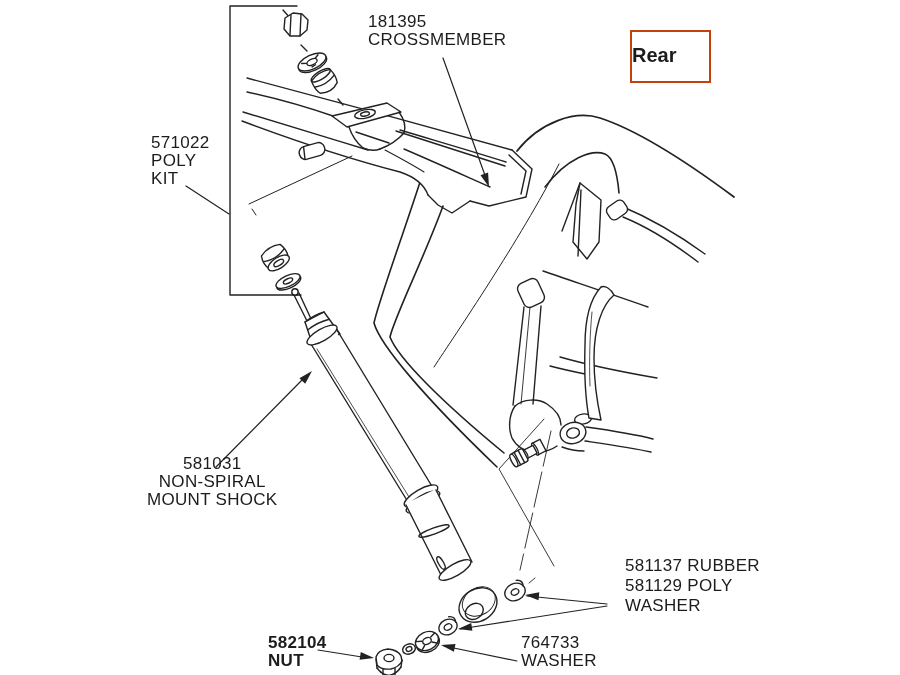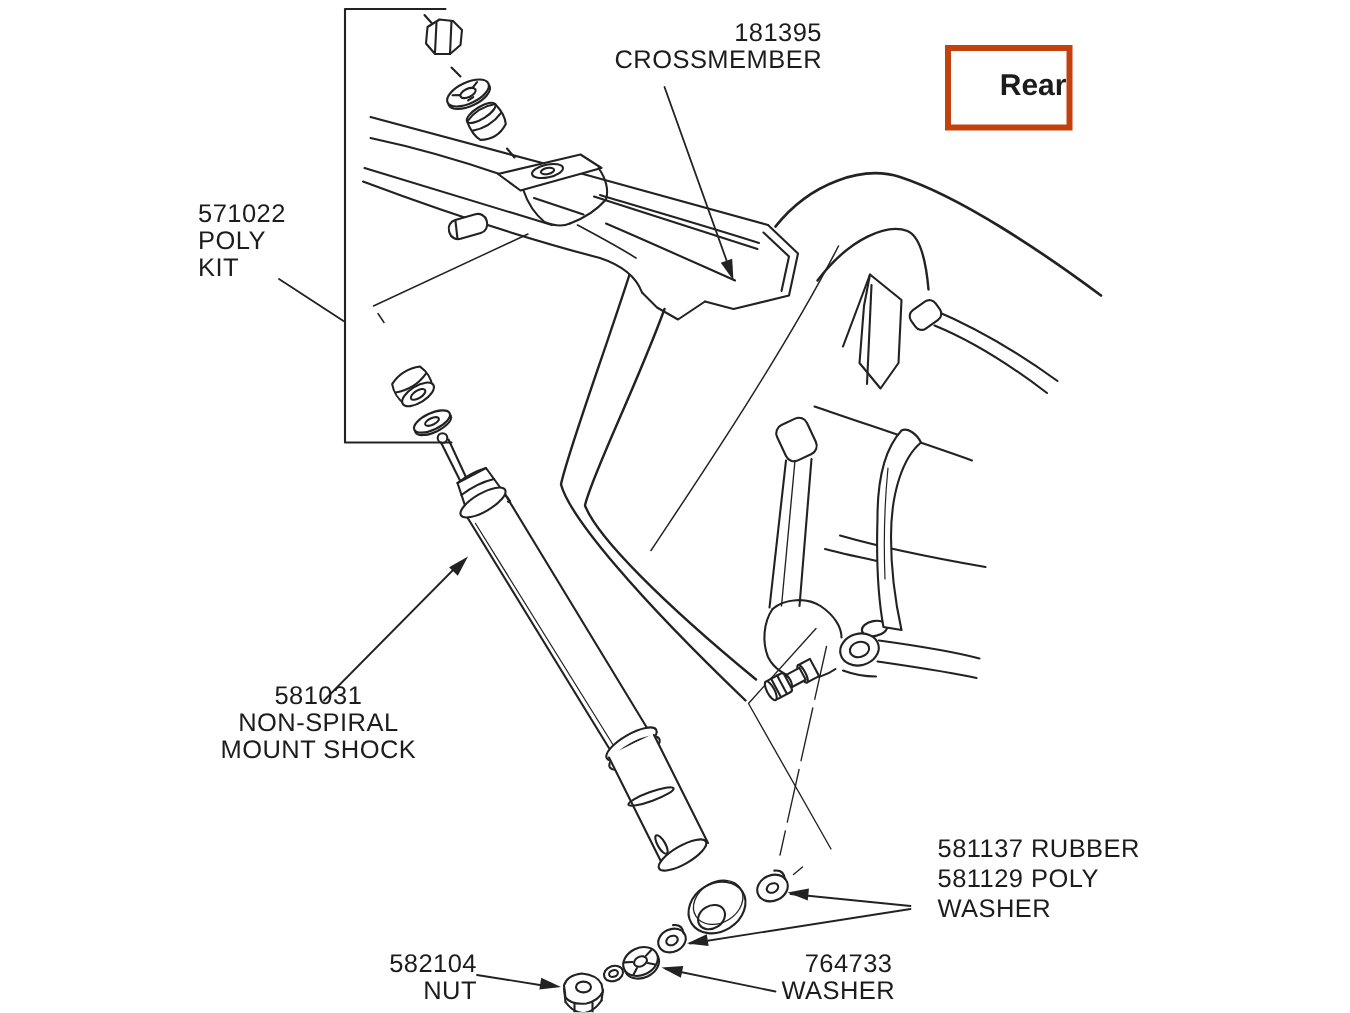--- a/index.html
+++ b/index.html
@@ -1,22 +1,22 @@
 <!DOCTYPE html>
 <html><head>
 <meta charset="utf-8">
 <style>
   html,body{margin:0;padding:0;background:#fff;}
   .stage{position:relative;width:900px;height:675px;background:#fff;overflow:hidden;
          font-family:"Liberation Sans",sans-serif;color:#1c1c1c;}
   svg{position:absolute;left:0;top:0;}
   .lbl{position:absolute;font-size:17px;line-height:18px;letter-spacing:.3px;}
-  .ctr{text-align:right;}
+  .ctr{text-align:left;}
   .grom{line-height:20px;margin-left:13px;}
-  .rearbox{position:absolute;border:4px solid #c2410c;text-align:right;font-weight:bold;font-size:20px;}
+  .rearbox{position:absolute;border:2px solid #c2410c;text-align:left;font-weight:bold;font-size:20px;}
 </style>
 </head>
 <body>
 
 <div class="stage">
 <svg width="900" height="675" viewBox="0 0 900 675">
   <g fill="none" stroke="#222" stroke-width="1.4" stroke-linecap="round" stroke-linejoin="round">
 
     <g>
       <path d="M517,151 C540,122 575,110 600,118 C640,131 695,168 734,197" stroke-width="1.8"></path>
@@ -222,39 +222,39 @@
   </g>
 </svg>
 
 <div class="lbl ctr" style="left:368px;top:13px;width:180px;">
       <div>181395</div>
       <div>CROSSMEMBER</div>
     </div>
 
 <div class="rearbox" style="left:630px;top:30px;width:77px;height:49px;line-height:47px;"><span>Rear</span></div>
 
-<div class="lbl" style="left:132px;top:134px;">
+<div class="lbl" style="left:151px;top:134px;">
       <div>571022</div>
       <div>POLY</div>
       <div>KIT</div>
     </div>
 
 <div class="lbl" style="left:147px;top:455px;text-align:center;">
       <div>581031</div>
       <div>NON-SPIRAL</div>
       <div>MOUNT SHOCK</div>
     </div>
 
 <div class="lbl grom" style="left:612px;top:556px;">
       <div>581137 RUBBER</div>
       <div>581129 POLY</div>
       <div>WASHER</div>
     </div>
 
-<div class="lbl ctr" style="left:256px;top:634px;width:62px;">
+<div class="lbl ctr" style="left:268px;top:634px;width:62px;font-weight:bold;">
       <div>582104</div>
       <div>NUT</div>
     </div>
 
 <div class="lbl ctr" style="left:521px;top:634px;width:74px;">
       <div>764733</div>
       <div>WASHER</div>
     </div>
 </div>
 

